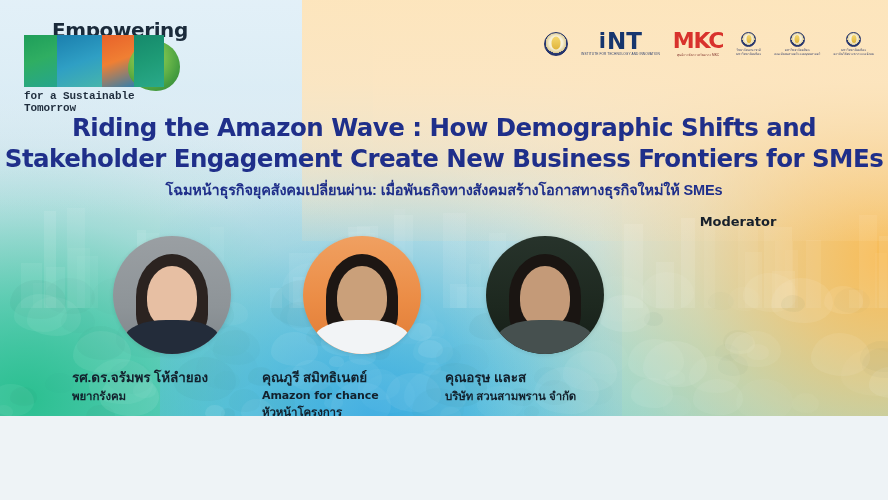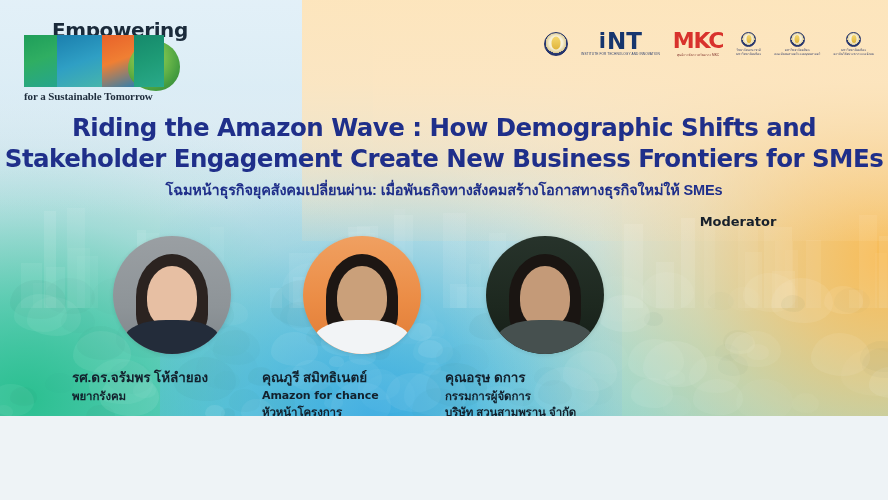--- a/index.html
+++ b/index.html
@@ -83,21 +83,21 @@
   .logo .l4 { left:110px;background:linear-gradient(160deg,#15896b 0%,#1e9b76 50%,#2aa98a 100%); }
   .logo .tree {
     position:absolute; left:104px; top:6px; width:52px; height:50px;
     border-radius:52% 48% 46% 54% / 56% 52% 48% 44%;
     background:radial-gradient(circle at 38% 34%, #9fd36a 0%, #6fbb45 38%, #3f9a38 70%, #2d7b2c 100%);
     opacity:.96;
   }
   .logo .tagline {
     position:absolute; left:6px; top:72px;
     font-size:11px; font-weight:bold; color:#1f2d3d; letter-spacing:-.1px;
-    font-family:Liberation Serif, serif;
+    font-family:Liberation Mono, monospace;
   }
 
   
   .partners { position:absolute; right:14px; top:22px; height:44px; display:flex; align-items:center; gap:13px; }
   .pl { display:flex; flex-direction:column; align-items:center; justify-content:center; }
   .seal {
     width:24px; height:24px; border-radius:50%;
     background:radial-gradient(circle at 50% 44%, #fdfaf0 0%, #f7efd6 40%, #d9c993 62%, #2b3a72 63%, #1d2b5e 100%);
     border:1.5px solid #20306a; position:relative;
   }
@@ -439,19 +439,18 @@
         <div class="nm">คุณภูรี  สมิทธิเนตย์</div>
         <div class="rl en">Amazon for chance</div>
         <div class="rl">หัวหน้าโครงการ</div>
       </div>
       <div class="sp" style="left: 445px;">
         <div class="pic" style="background: linear-gradient(rgb(39, 51, 43) 0%, rgb(29, 40, 31) 60%, rgb(21, 29, 23) 100%);">
           <div class="hair" style="width: 72px; height: 86px; top: 18px; background: rgb(26, 21, 18);"></div>
           <div class="face" style="width: 50px; height: 62px; top: 30px; background: rgb(196, 154, 120);"></div>
           <div class="body" style="width: 94px; height: 40px; background: rgb(70, 80, 79);"></div>
         </div>
-        <div class="nm">คุณอรุษ  ดการ</div>
-        <div class="rl">กรรมการผู้จัดการ</div>
+        <div class="nm">คุณอรุษ  และส</div>
         <div class="rl">บริษัท สวนสามพราน จำกัด</div>
       </div>
     </div>
 
 </div>
 
 </body></html>

